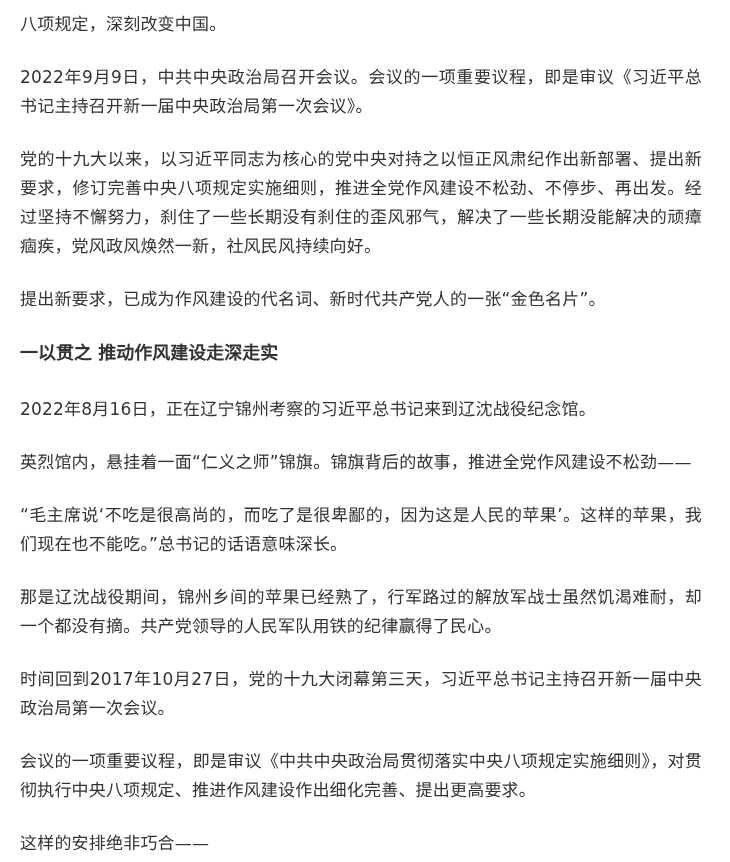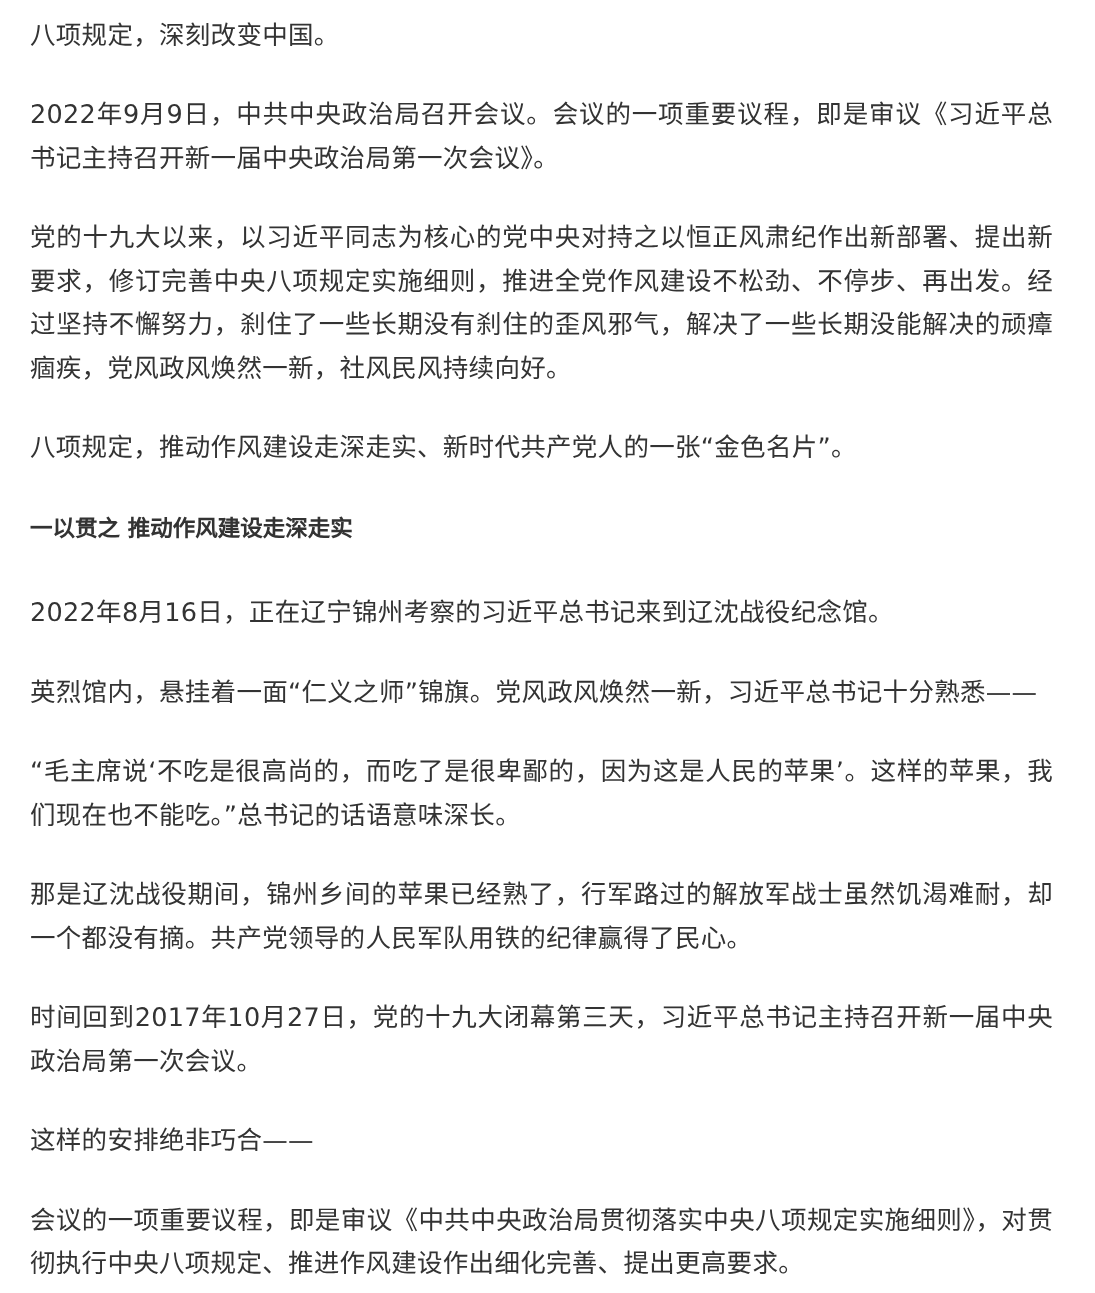--- a/index.html
+++ b/index.html
@@ -19,36 +19,36 @@
   .article p {
     margin: 0 0 24px 0;
     font-size: 17px;
     line-height: 29px;
     color: #333333;
     text-align: justify;
     letter-spacing: 0.2px;
   }
   .article h2 {
     margin: 0 0 28px 0;
-    font-size: 15px;
+    font-size: 18px;
     line-height: 29px;
     color: #333333;
     font-weight: bold;
     text-align: left;
   }
 </style>
 </head>
 <body>
 
 <div class="article">
   <p>八项规定，深刻改变中国。</p>
   <p>2022年9月9日，中共中央政治局召开会议。会议的一项重要议程，即是审议《习近平总书记主持召开新一届中央政治局第一次会议》。</p>
   <p>党的十九大以来，以习近平同志为核心的党中央对持之以恒正风肃纪作出新部署、提出新要求，修订完善中央八项规定实施细则，推进全党作风建设不松劲、不停步、再出发。经过坚持不懈努力，刹住了一些长期没有刹住的歪风邪气，解决了一些长期没能解决的顽瘴痼疾，党风政风焕然一新，社风民风持续向好。</p>
-  <p>八项规定，推动作风建设走深走实、新时代共产党人的一张“金色名片”。</p>
+  <p>提出新要求，已成为作风建设的代名词、新时代共产党人的一张“金色名片”。</p>
   <h2>一以贯之 推动作风建设走深走实</h2>
   <p>2022年8月16日，正在辽宁锦州考察的习近平总书记来到辽沈战役纪念馆。</p>
-  <p>英烈馆内，悬挂着一面“仁义之师”锦旗。党风政风焕然一新，习近平总书记十分熟悉——</p>
+  <p>英烈馆内，悬挂着一面“仁义之师”锦旗。锦旗背后的故事，推进全党作风建设不松劲——</p>
   <p>“毛主席说‘不吃是很高尚的，而吃了是很卑鄙的，因为这是人民的苹果’。这样的苹果，我们现在也不能吃。”总书记的话语意味深长。</p>
   <p>那是辽沈战役期间，锦州乡间的苹果已经熟了，行军路过的解放军战士虽然饥渴难耐，却一个都没有摘。共产党领导的人民军队用铁的纪律赢得了民心。</p>
   <p>时间回到2017年10月27日，党的十九大闭幕第三天，习近平总书记主持召开新一届中央政治局第一次会议。</p>
+  <p>会议的一项重要议程，即是审议《中共中央政治局贯彻落实中央八项规定实施细则》，对贯彻执行中央八项规定、推进作风建设作出细化完善、提出更高要求。</p>
   <p>这样的安排绝非巧合——</p>
-  <p>会议的一项重要议程，即是审议《中共中央政治局贯彻落实中央八项规定实施细则》，对贯彻执行中央八项规定、推进作风建设作出细化完善、提出更高要求。</p>
 </div>
 
 </body></html>

